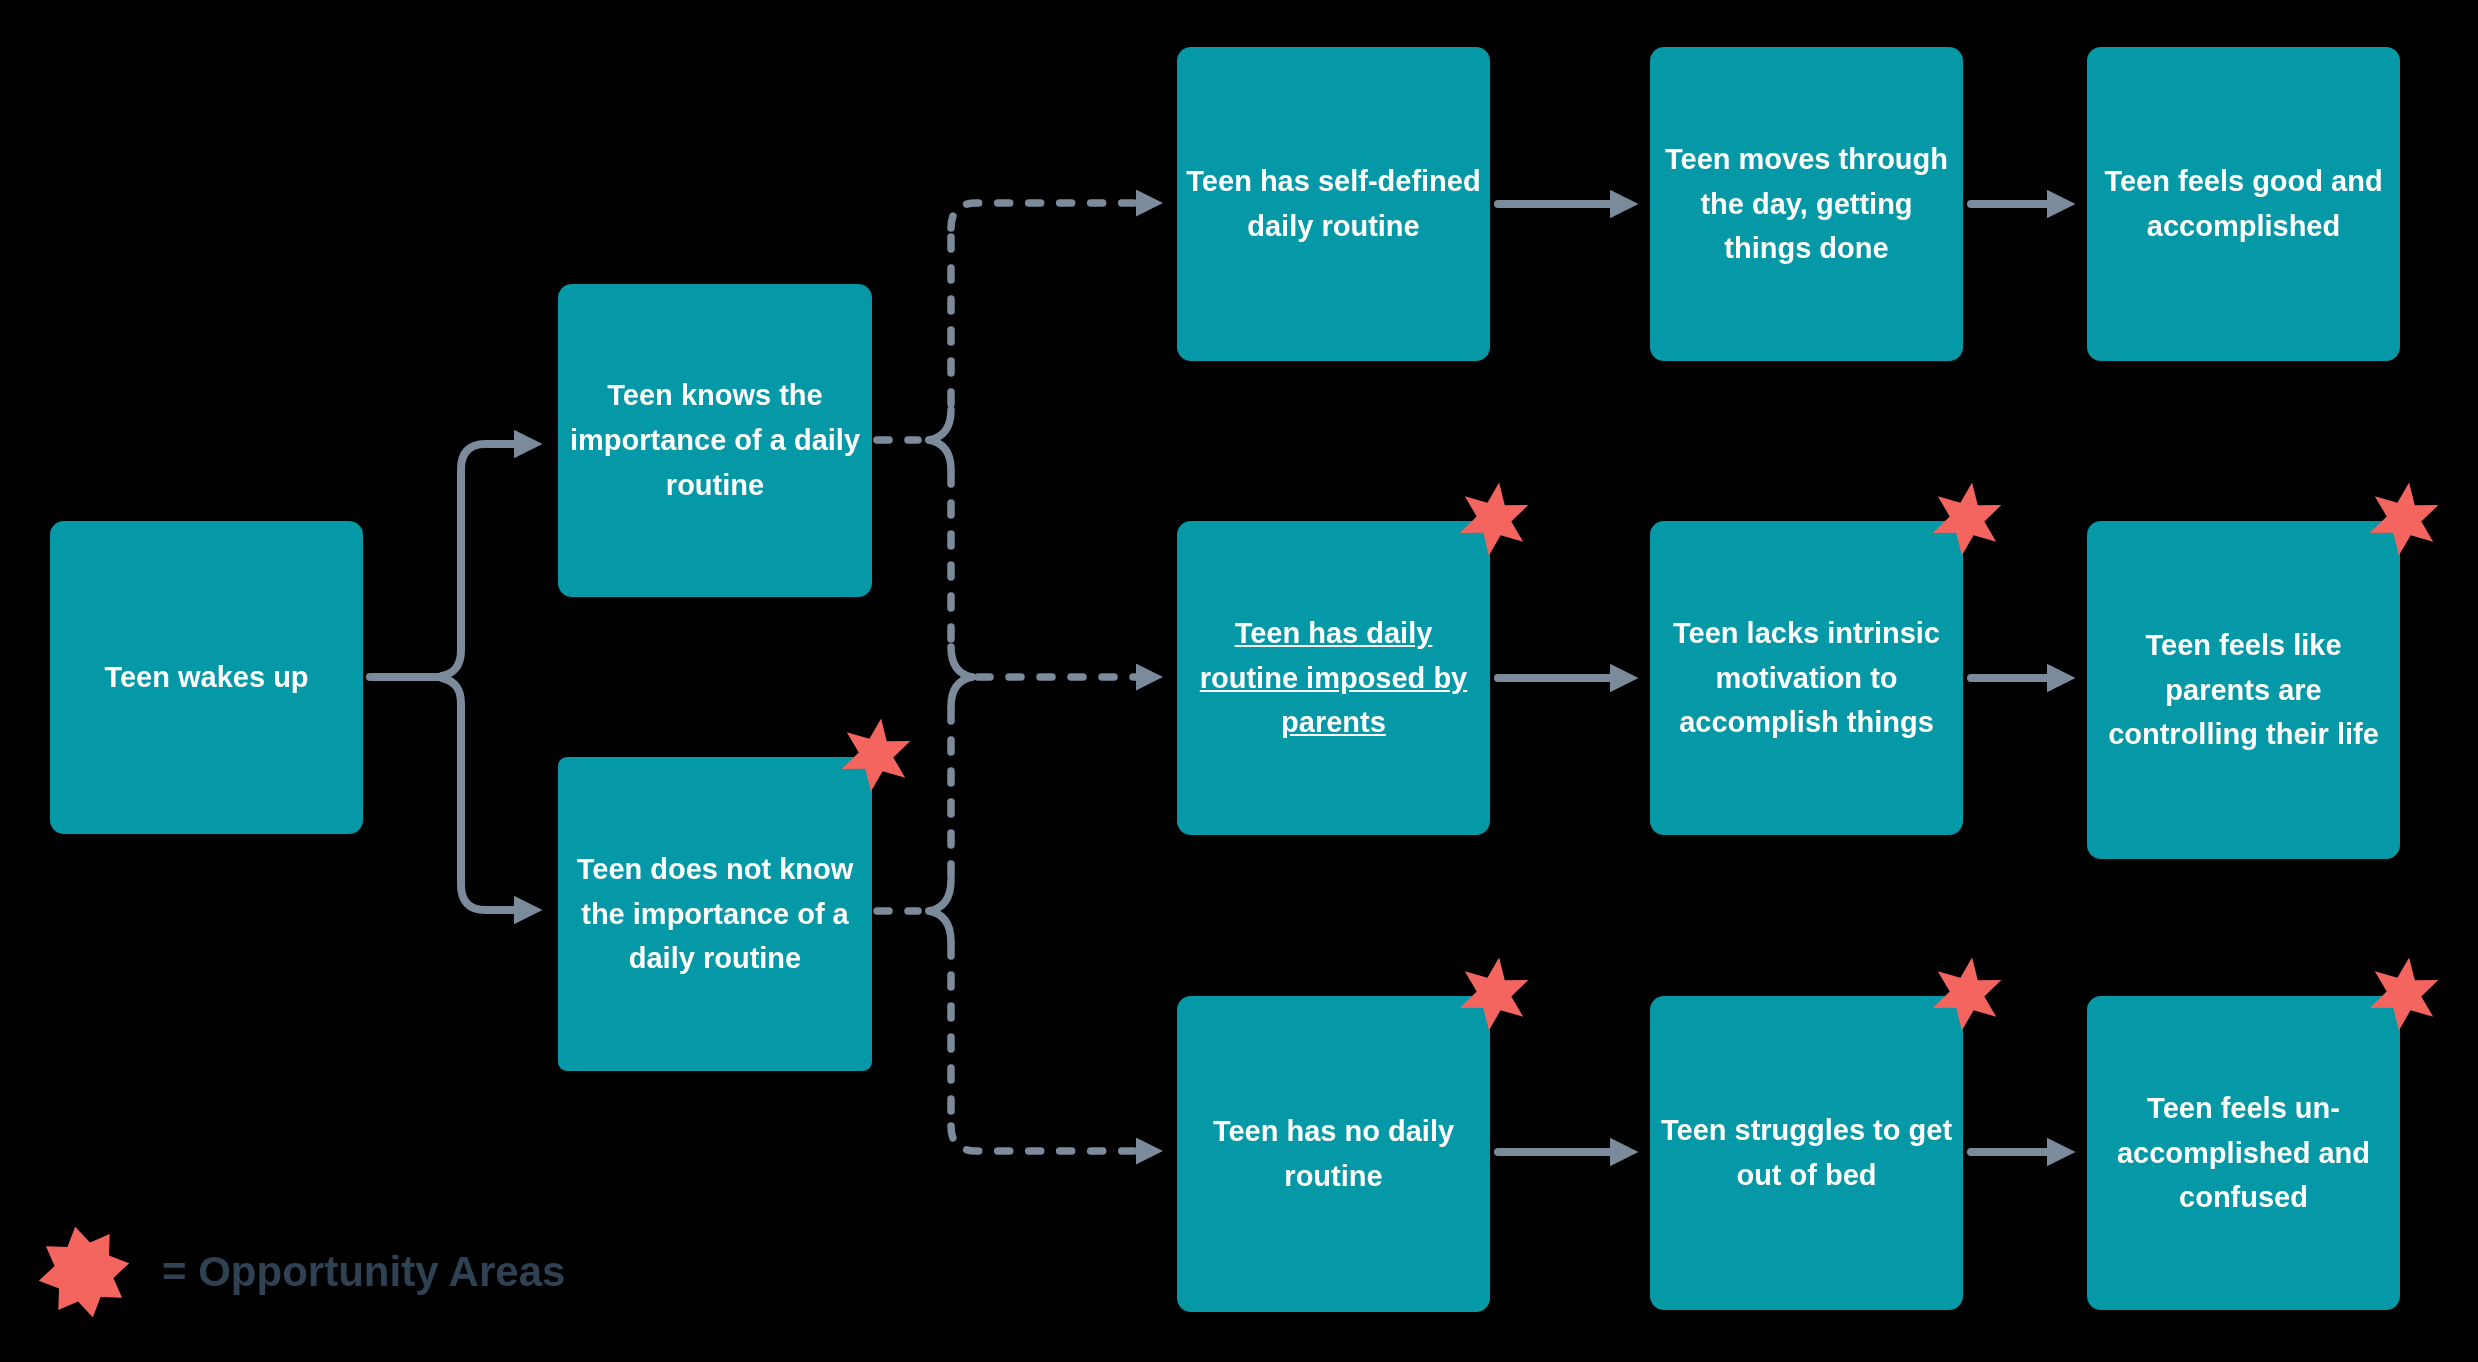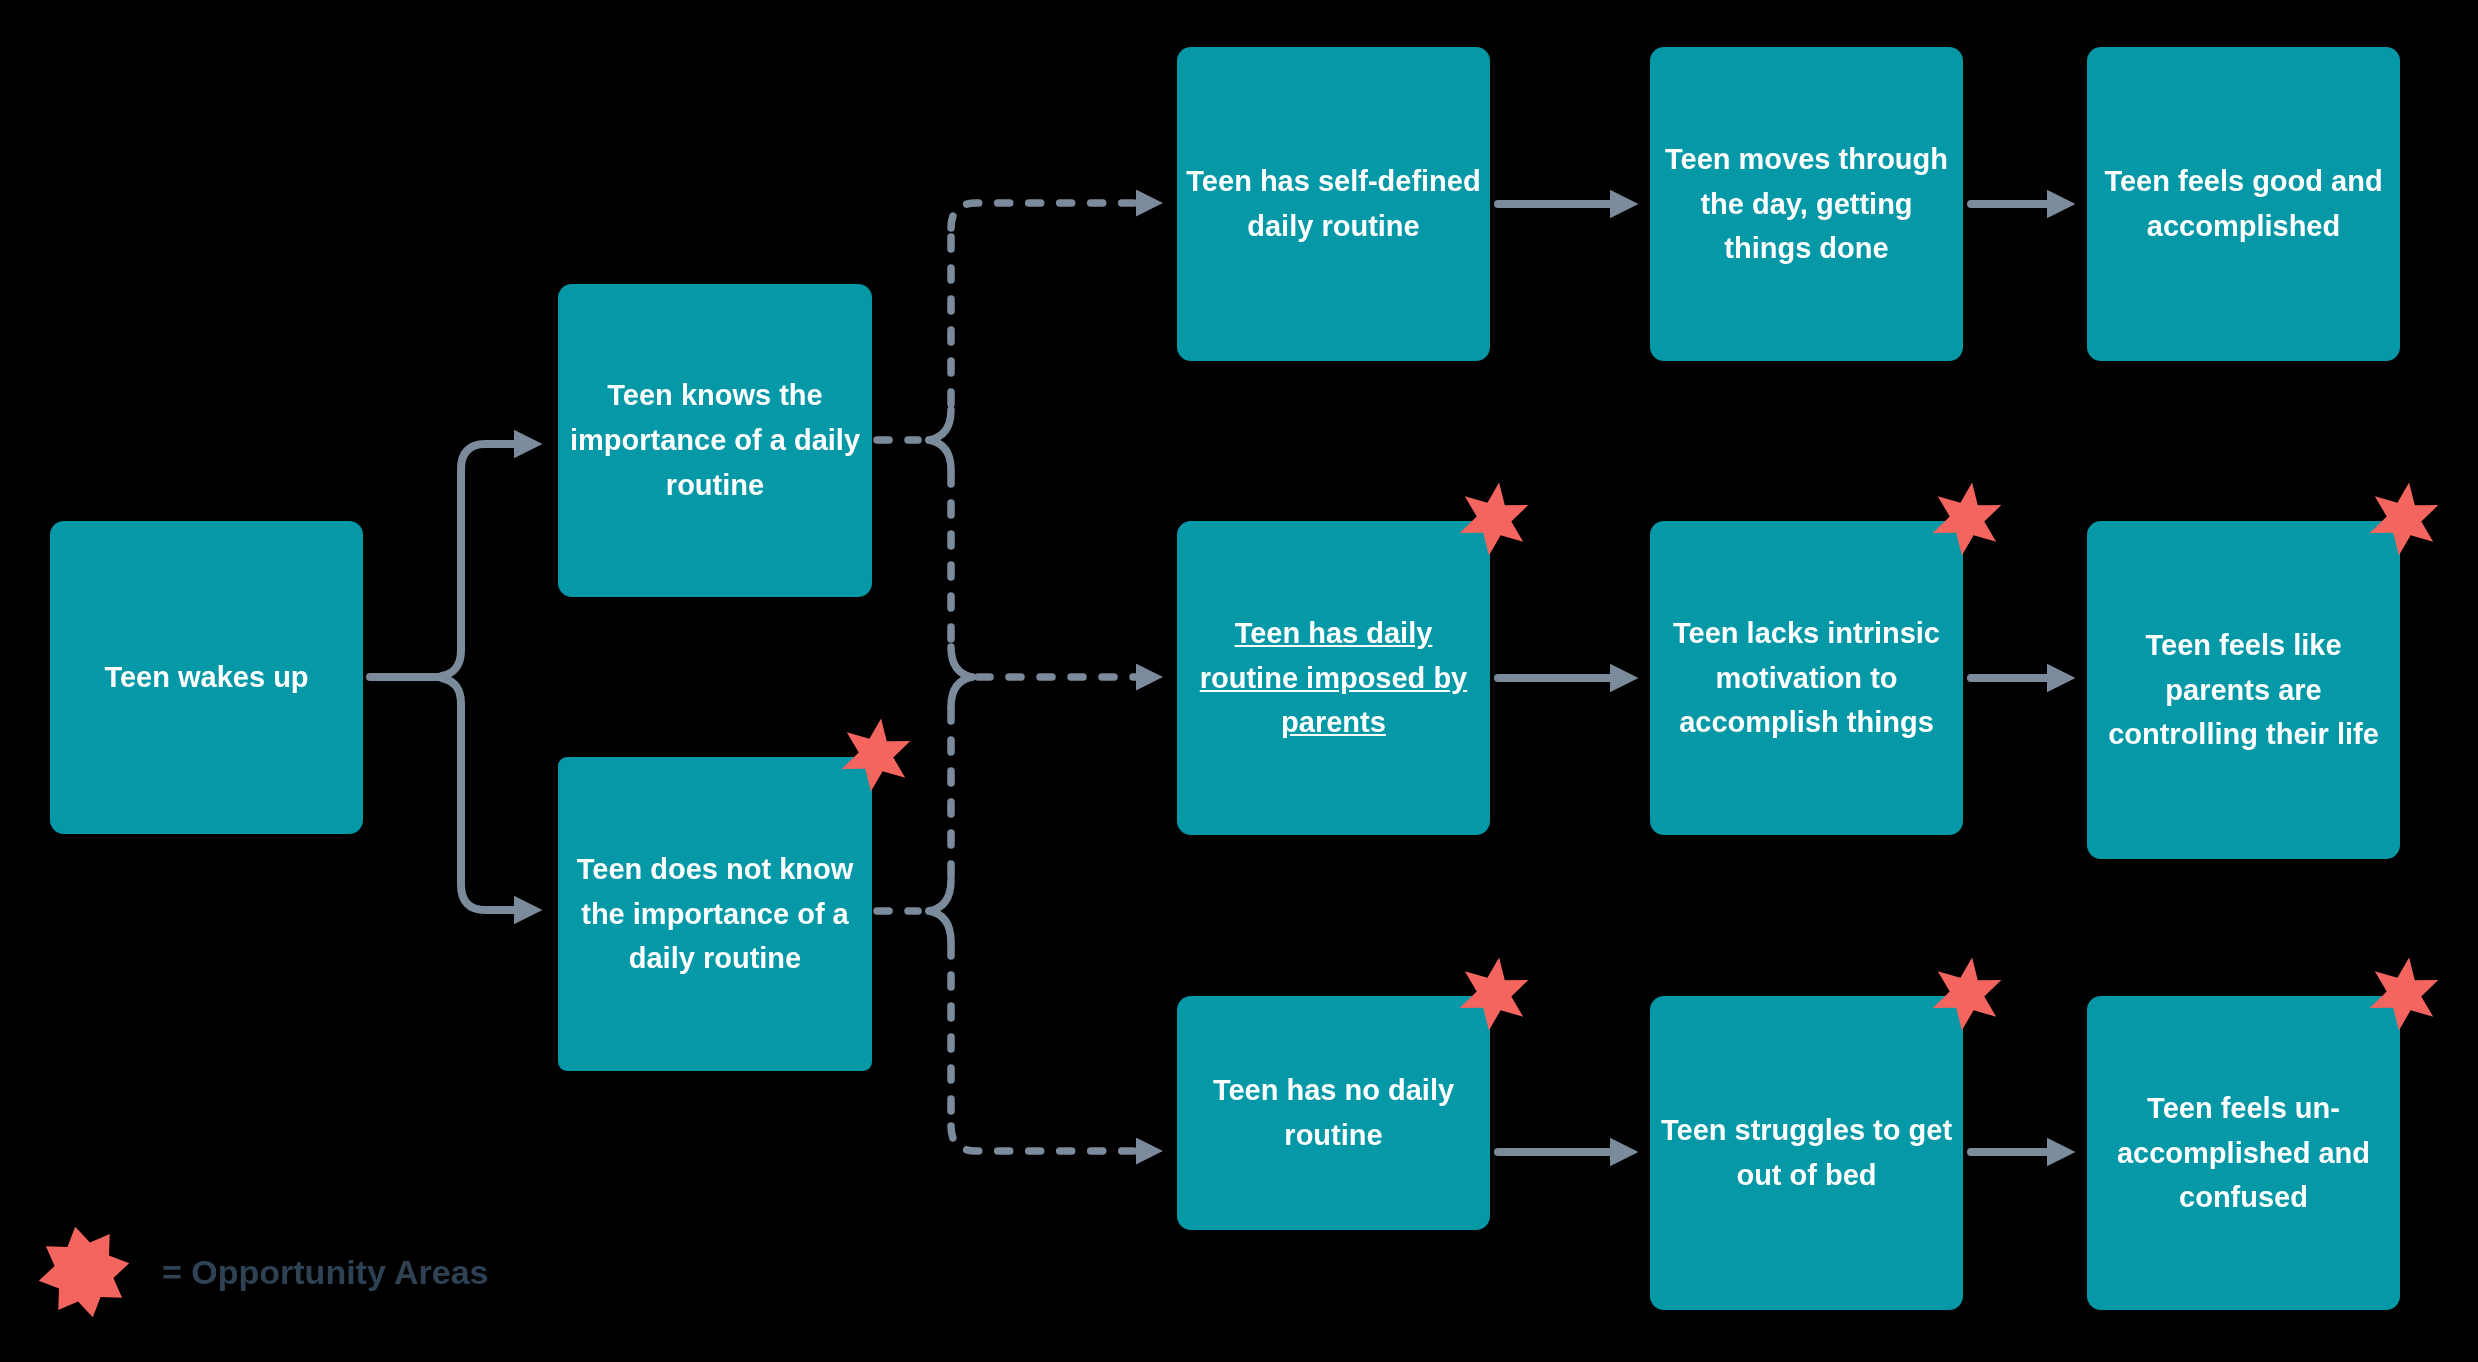--- a/index.html
+++ b/index.html
@@ -34,40 +34,40 @@
   
   .n-start{left:50px;top:521px;width:313px;height:313px;}
   .n-knows{left:558px;top:284px;width:314px;height:313px;}
   .n-notknow{left:558px;top:757px;width:314px;height:314px;border-radius:9px;}
   .n-r1c1{left:1177px;top:47px;width:313px;height:314px;}
   .n-r1c2{left:1650px;top:47px;width:313px;height:314px;}
   .n-r1c3{left:2087px;top:47px;width:313px;height:314px;}
   .n-r2c1{left:1177px;top:521px;width:313px;height:314px;text-decoration:underline;}
   .n-r2c2{left:1650px;top:521px;width:313px;height:314px;}
   .n-r2c3{left:2087px;top:521px;width:313px;height:338px;}
-  .n-r3c1{left:1177px;top:996px;width:313px;height:234px;justify-content:center;}
+  .n-r3c1{left:1177px;top:996px;width:313px;height:316px;justify-content:center;}
   .n-r3c2{left:1650px;top:996px;width:313px;height:314px;}
   .n-r3c3{left:2087px;top:996px;width:313px;height:314px;}
 
   svg.connectors{position:absolute;left:0;top:0;width:2478px;height:1362px;}
   .c-solid{stroke:var(--connector);stroke-width:8;fill:none;stroke-linecap:round;}
   .c-fork{stroke:var(--connector);stroke-width:7.5;fill:none;stroke-linecap:round;}
   .c-dash{stroke:var(--connector);stroke-width:7.5;fill:none;stroke-linecap:round;stroke-dasharray:12 19;}
   .arrow-head{fill:var(--connector);}
 
   svg.star{position:absolute;overflow:visible;}
   .star polygon{fill:var(--opportunity-star);}
 
   .legend{
     position:absolute;left:34px;top:1222px;height:100px;
     display:flex;align-items:center;gap:28px;
   }
   .legend-label{
     color:var(--legend-text);
-    font-size:34px;font-weight:700;
+    font-size:42px;font-weight:700;
     white-space:nowrap;
   }
 </style>
 </head>
 <body>
 
 <div class="canvas">
 
   <svg class="connectors" viewBox="0 0 2478 1362">
     <defs>

